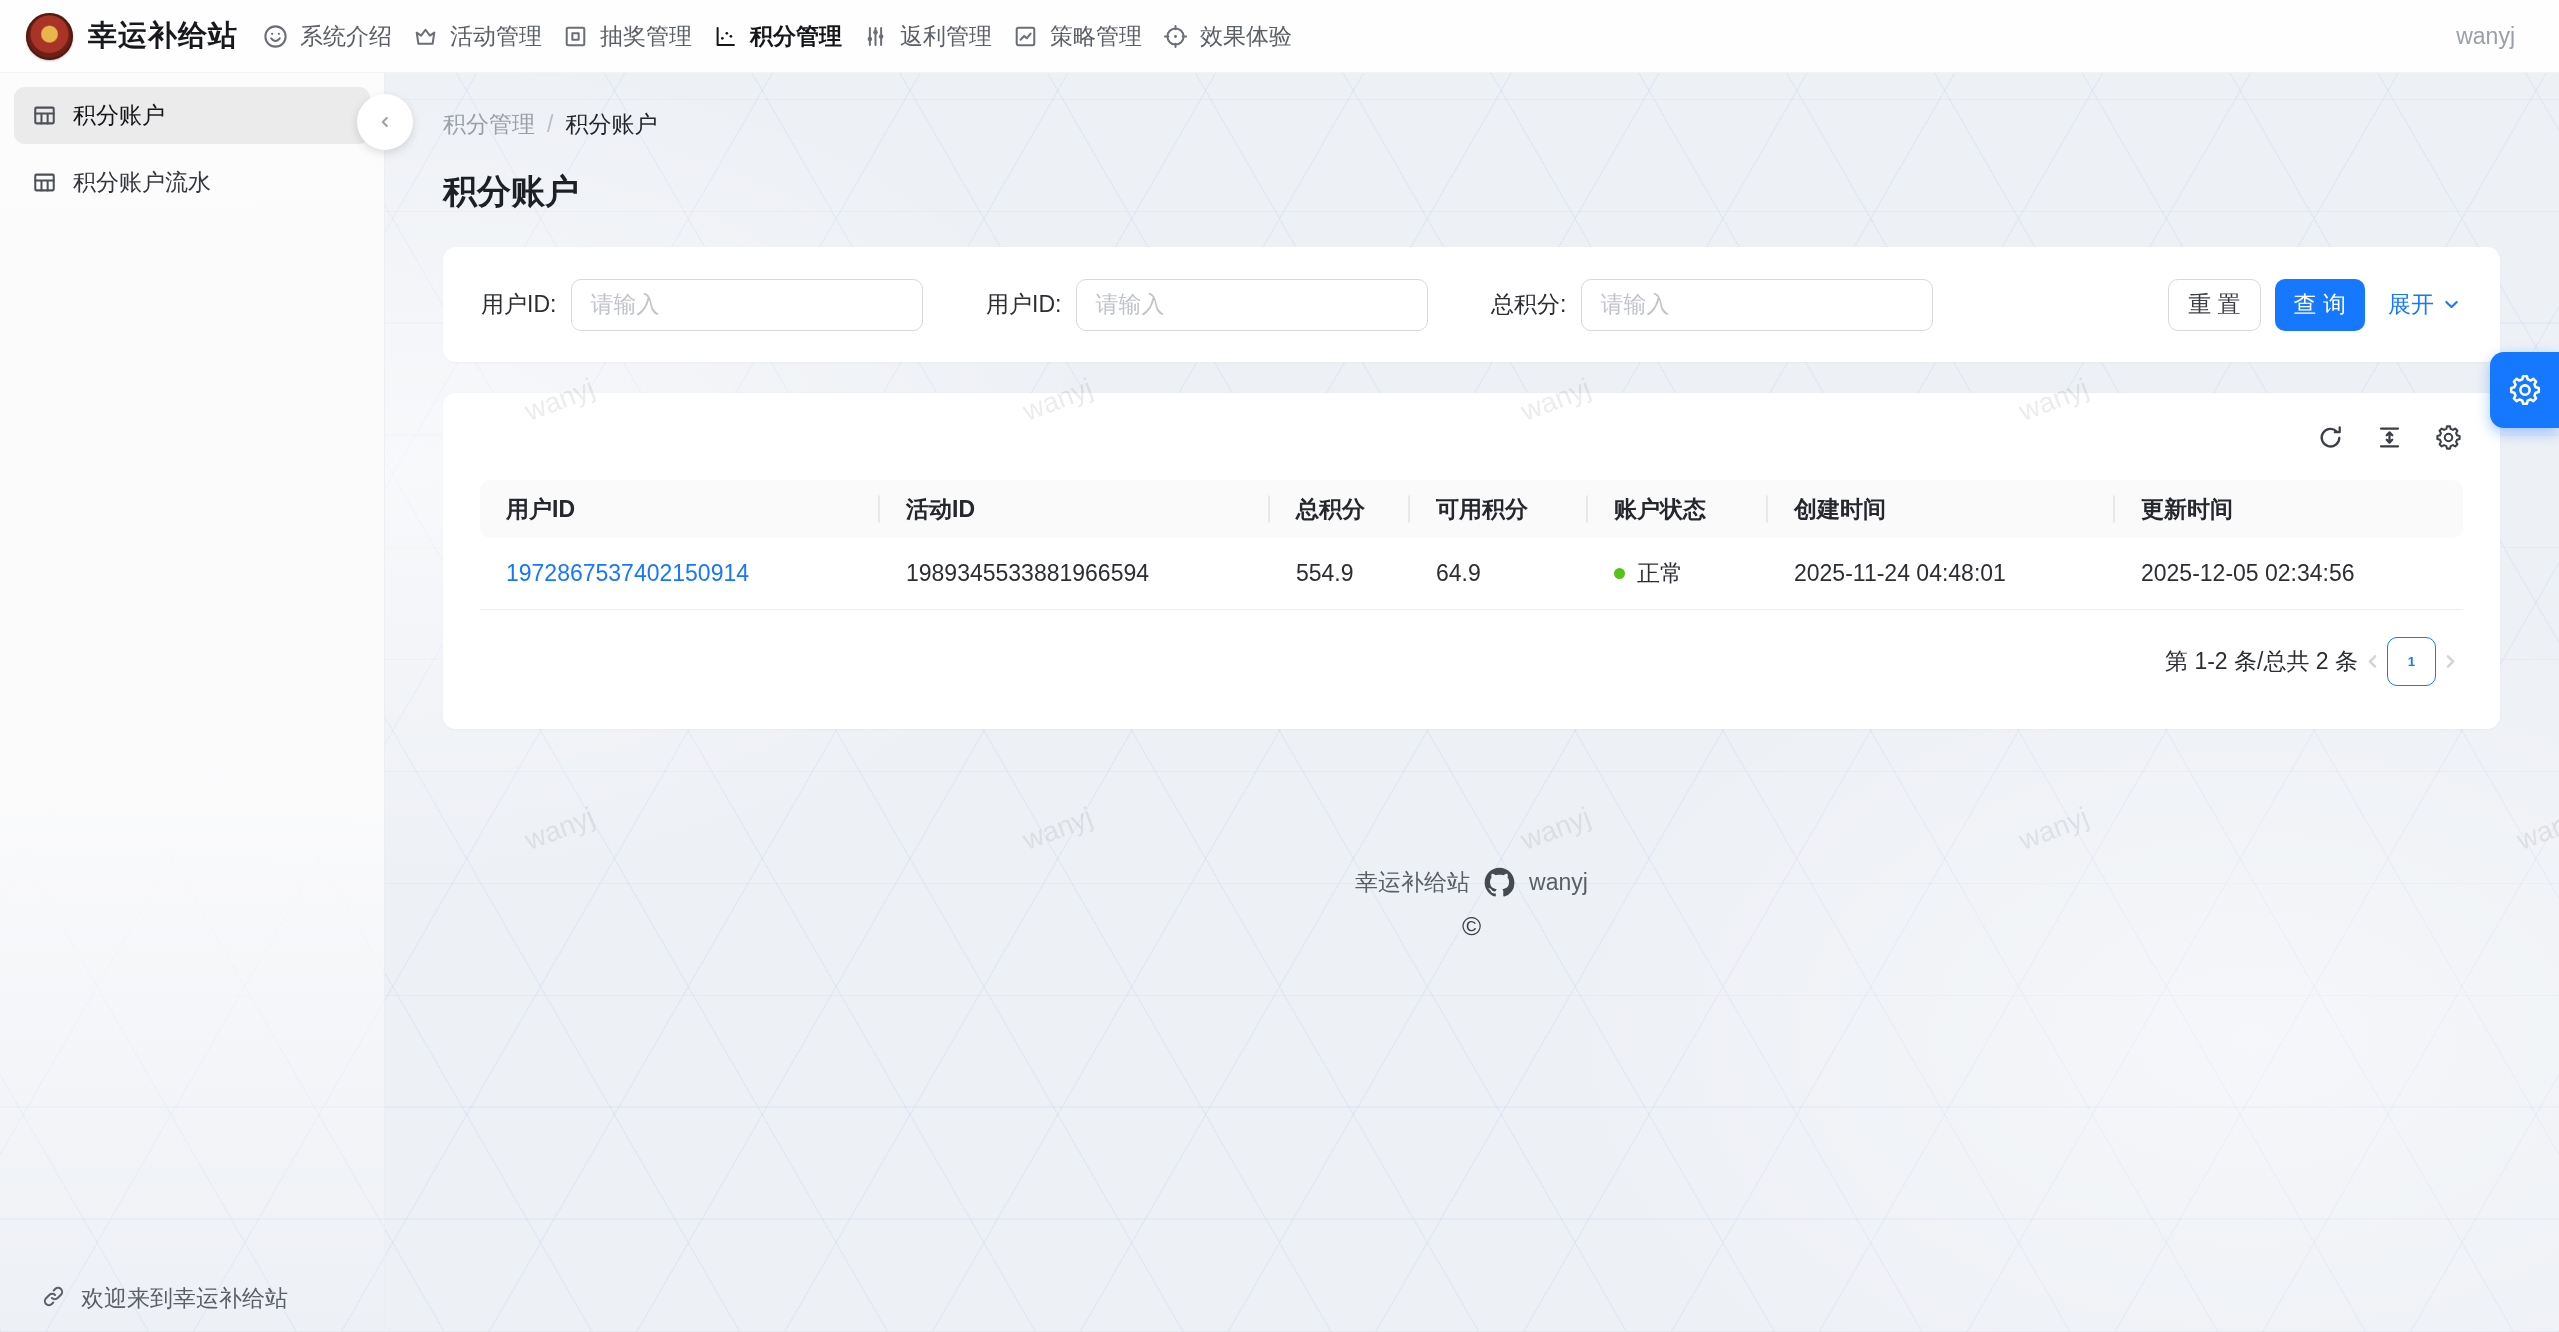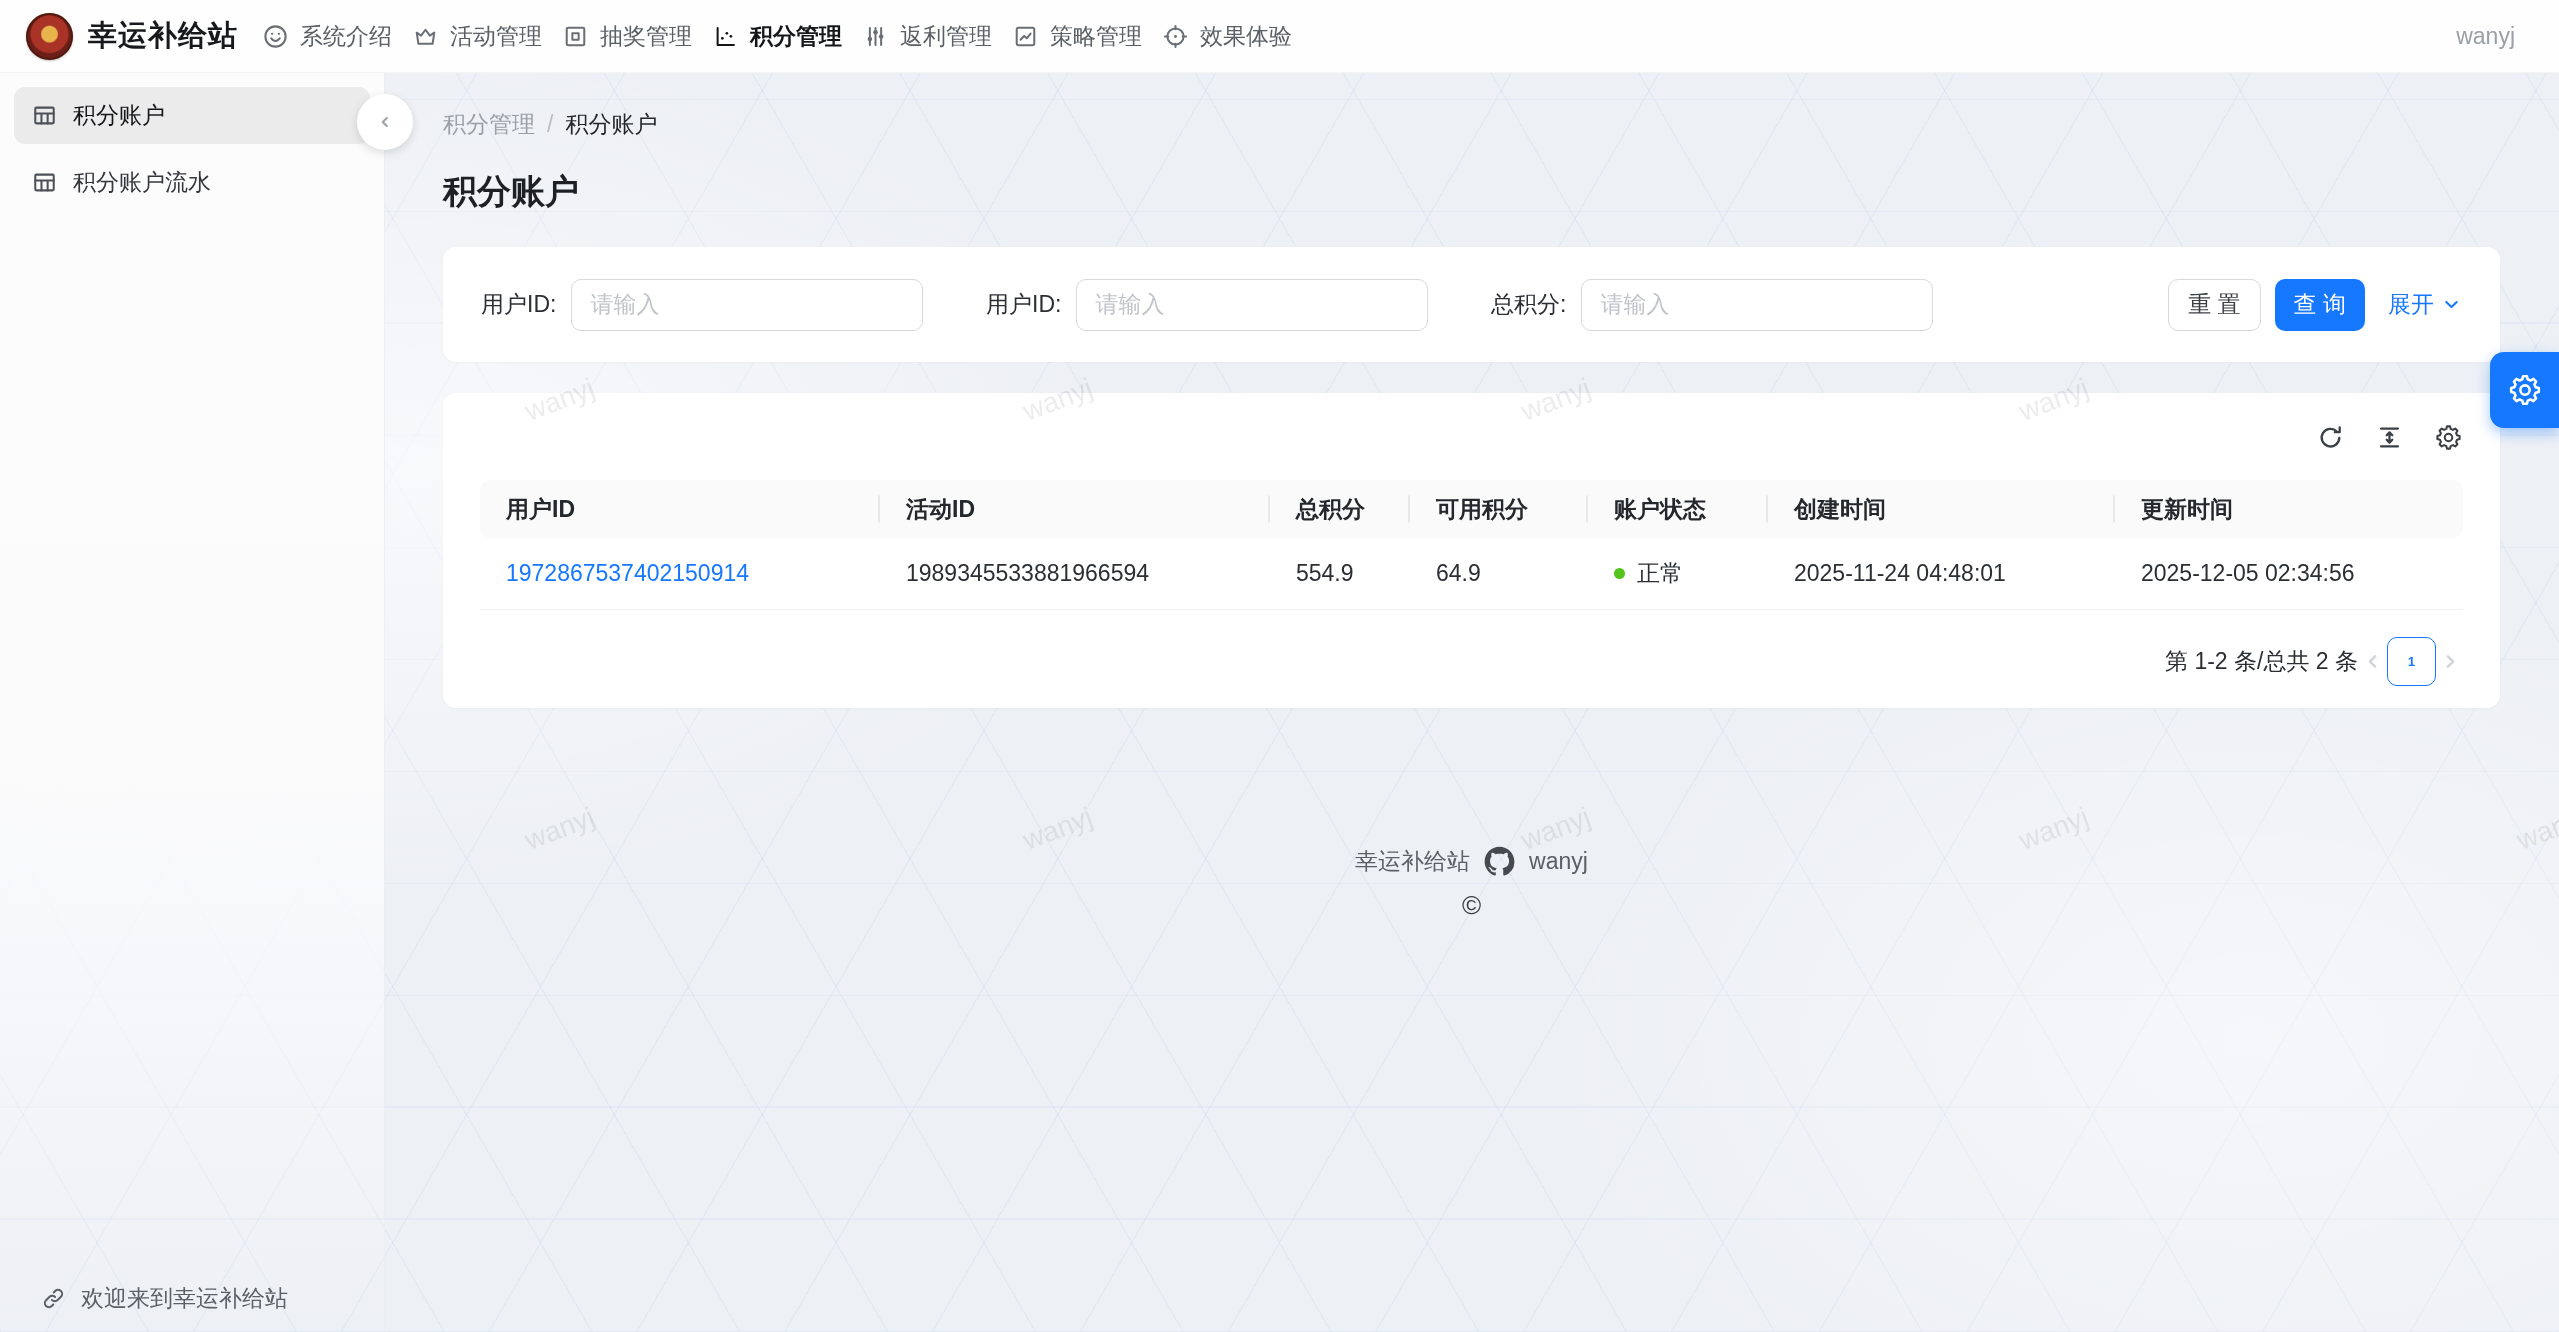--- a/index.html
+++ b/index.html
@@ -52,21 +52,21 @@
   }
   .side-item .icon { color:#4c5057; width:27px; height:27px; }
   .side-item.active { background:#ebebec; color:#141619; }
   .collapse-btn {
     position:absolute; left:357px; top:94px; width:56px; height:56px; border-radius:50%;
     background:#fff; box-shadow:0 3px 10px rgba(0,0,0,.13); z-index:21;
     display:flex; align-items:center; justify-content:center; color:#9ea3aa; cursor:pointer;
   }
   .status-bar {
     position:absolute; left:40px; bottom:18px; z-index:6;
-    display:flex; align-items:center; gap:14px; color:#5b6066; font-size:23px;
+    display:flex; align-items:flex-start; gap:14px; color:#5b6066; font-size:23px;
   }
   .status-bar .icon { color:#5b6066; width:27px; height:27px; }
 
   
   .main { position:absolute; left:385px; top:73px; right:0; bottom:0; padding:36px 59px 0 58px; overflow:hidden; }
   .breadcrumb { display:flex; align-items:center; gap:12px; font-size:23px; }
   .crumb-parent { color:#9aa0a8; cursor:pointer; }
   .crumb-sep { color:#b9bec5; }
   .crumb-current { color:#24272c; }
   .page-title { margin-top:29px; font-size:34px; font-weight:700; color:#1d2025; }
@@ -84,21 +84,21 @@
   .search-actions { margin-left:auto; display:flex; align-items:center; }
   .btn {
     height:52px; padding:0 19px; border-radius:10px; font-size:23px; cursor:pointer;
     display:inline-flex; align-items:center; justify-content:center; font-family:inherit; white-space:nowrap;
   }
   .btn-default { background:#fff; border:1.6px solid #d9d9d9; color:#3b3e43; }
   .btn-primary { background:var(--accent); border:none; color:#fff; margin-left:14px; }
   .expand-link { margin-left:23px; color:var(--accent); display:flex; align-items:center; gap:7px; cursor:pointer; }
   .expand-link .icon { width:21px; height:21px; color:var(--accent); }
 
-  .table-card { margin-top:31px; padding:30px 37px 22px; }
+  .table-card { margin-top:31px; padding:30px 37px 43px; }
   .table-toolbar { display:flex; justify-content:flex-end; align-items:center; gap:30px; margin-bottom:28px; }
   .tool-btn { width:29px; height:29px; color:#3b4046; cursor:pointer; background:none; border:none; padding:0; }
   table { width:100%; border-collapse:collapse; table-layout:fixed; }
   thead th {
     background:#fafafa; height:58px; font-size:23px; font-weight:700; color:#24272c;
     text-align:left; padding:0 26px; position:relative;
   }
   thead th:first-child { border-radius:10px 0 0 10px; }
   thead th:last-child { border-radius:0 10px 10px 0; }
   thead th:not(:last-child)::after {

